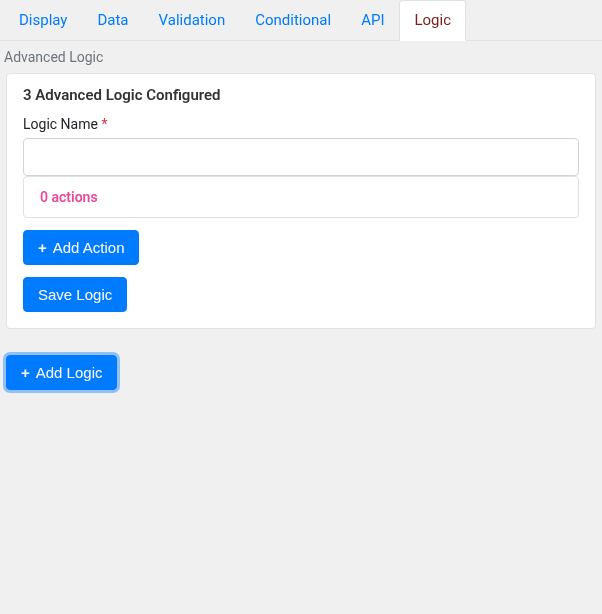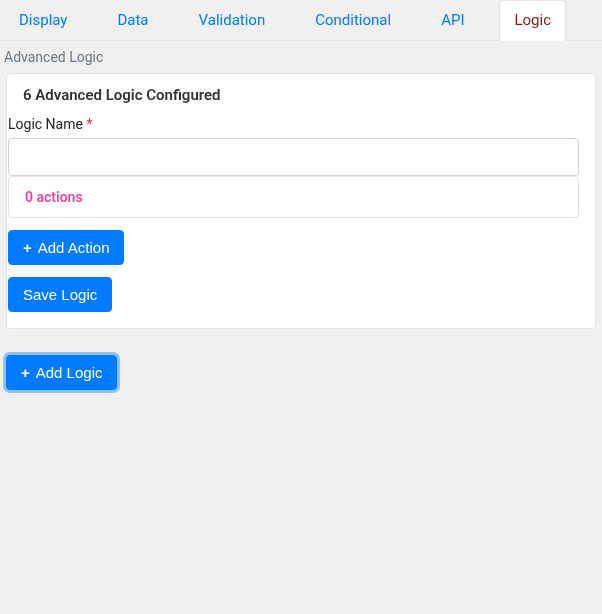--- a/index.html
+++ b/index.html
@@ -1,15 +1,15 @@
 <!DOCTYPE html>
 <html><head>
 <meta charset="utf-8">
 <style>
-  * { box-sizing: border-box; margin: 0; padding: 0; gap: 20px; }
+  * { box-sizing: border-box; margin: 0; padding: 0; }
   body {
     font-family: -apple-system, BlinkMacSystemFont, "Segoe UI", Roboto, "Helvetica Neue", Arial, sans-serif;
     font-size: 14px;
     background: #f0f0f0;
     color: #212529;
     width: 602px;
     height: 614px;
     overflow: hidden;
   }
   .tabs {
@@ -46,21 +46,21 @@
     margin: 4px 6px 8px 6px;
     padding: 0;
   }
   .panel-header {
     padding: 12px 16px;
     font-weight: 600;
     font-size: 15px;
     color: #333;
   }
   .panel-body {
-    padding: 0 16px 16px 1px;
+    padding: 0 16px 16px 16px;
   }
   .form-label {
     display: block;
     font-size: 14px;
     margin-bottom: 6px;
     color: #212529;
   }
   .req { color: #dc3545; }
   .form-control {
     width: 100%;
@@ -163,21 +163,21 @@
   <div class="tab">Data</div>
   <div class="tab">Validation</div>
   <div class="tab">Conditional</div>
   <div class="tab">API</div>
   <div class="tab active">Logic</div>
 </div>
 
 <div class="section-label">Advanced Logic</div>
 
 <div class="panel">
-  <div class="panel-header">6 Advanced Logic Configured</div>
+  <div class="panel-header">3 Advanced Logic Configured</div>
   <div class="panel-body">
 
     <label class="form-label">
       <span>Logic Name</span>
       <span class="req">*</span>
     </label>
     <input type="text" class="form-control" value="" style="">
 
 
     <div class="actions-box">0 actions</div>

